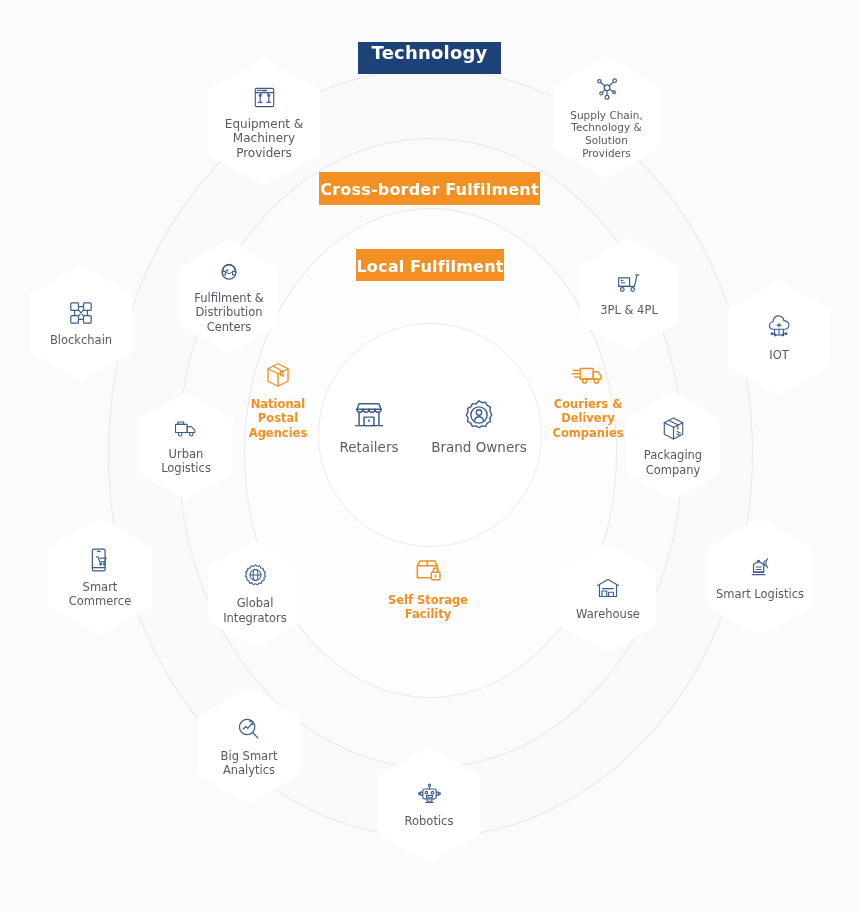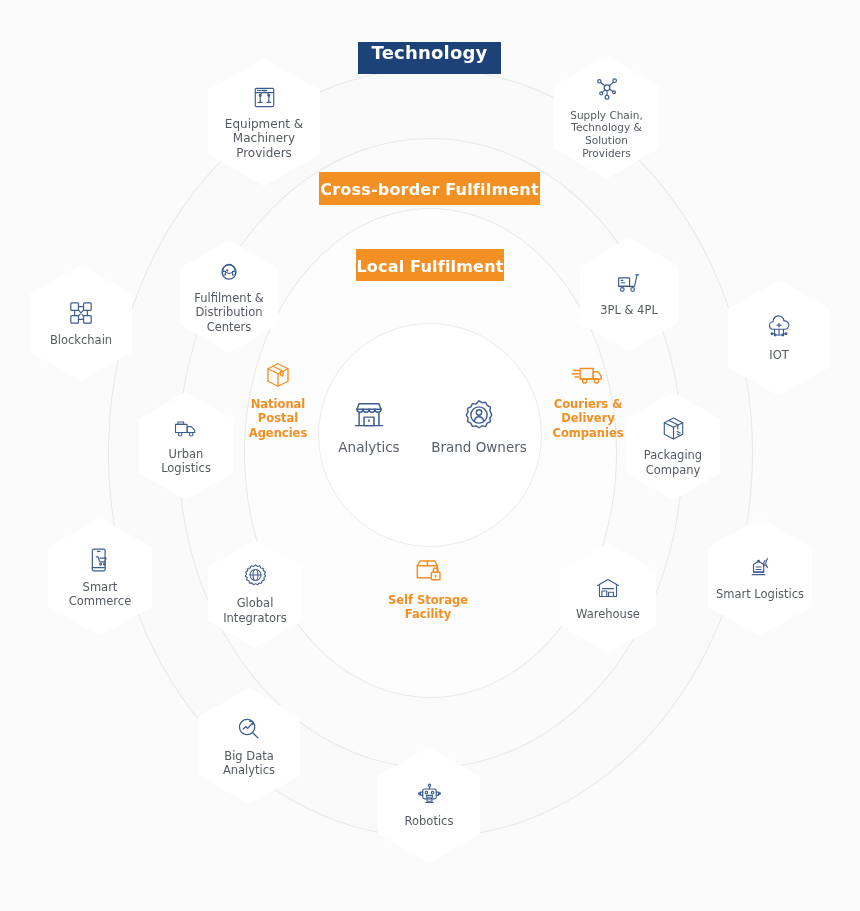--- a/index.html
+++ b/index.html
@@ -139,21 +139,21 @@
         <path d="M7 16h34l-3-8H10z"></path>
         <path d="M7 16c0 2.5 2 4.2 4.3 4.2S15.5 18.5 15.5 16"></path>
         <path d="M15.5 16c0 2.5 2 4.2 4.2 4.2S24 18.5 24 16"></path>
         <path d="M24 16c0 2.5 1.9 4.2 4.2 4.2S32.5 18.5 32.5 16"></path>
         <path d="M32.5 16c0 2.5 1.9 4.2 4.2 4.2S41 18.5 41 16"></path>
         <path d="M10 21v18M38 21v18M5 39h38"></path>
         <rect x="17" y="27" width="14" height="12"></rect>
         <path d="M24 31v2"></path>
       </svg>
     </span>
-    <span class="lbl">Analytics</span>
+    <span class="lbl">Retailers</span>
   </div>
 
   <div class="node core" style="left:424px; top:398px; width:110px;">
     <span class="ico">
       <svg width="34" height="34" viewBox="0 0 48 48" fill="none" stroke="#3d5d8f" stroke-width="2" stroke-linecap="round" stroke-linejoin="round">
         <path d="M24 4l4.3 2.6 5-.6 2.3 4.5 4.5 2.3-.6 5L42 24l-2.5 4.2.6 5-4.5 2.3-2.3 4.5-5-.6L24 42l-4.3-2.6-5 .6-2.3-4.5-4.5-2.3.6-5L6 24l2.5-4.2-.6-5 4.5-2.3L14.7 8l5 .6z"></path>
         <circle cx="24" cy="24" r="11.5"></circle>
         <circle cx="24" cy="20.5" r="3.8"></circle>
         <path d="M17.8 31.5c.8-3.2 3.2-5 6.2-5s5.4 1.8 6.2 5"></path>
       </svg>
@@ -398,21 +398,21 @@
   <div class="hex" style="left:198px; top:688px; width:102px; height:116px;">
     <div class="hex-inner">
       <span class="ico">
         <svg width="28" height="28" viewBox="0 0 44 44" fill="none" stroke="#3d5d8f" stroke-width="2" stroke-linecap="round" stroke-linejoin="round">
           <circle cx="19" cy="19" r="12"></circle>
           <path d="M28 28l8 8"></path>
           <path d="M13 22l4-4 3 3 7-8"></path>
           <path d="M23 10h5v5"></path>
         </svg>
       </span>
-      <span class="lbl">Big Data Analytics</span>
+      <span class="lbl">Big Smart Analytics</span>
     </div>
   </div>
 
   <div class="hex" style="left:378px; top:747px; width:102px; height:116px;">
     <div class="hex-inner">
       <span class="ico">
         <svg width="27" height="27" viewBox="0 0 44 44" fill="none" stroke="#3d5d8f" stroke-width="1.9" stroke-linecap="round" stroke-linejoin="round">
           <rect x="11" y="13" width="22" height="16" rx="3"></rect>
           <circle cx="17" cy="19" r="2"></circle>
           <circle cx="27" cy="19" r="2"></circle>

